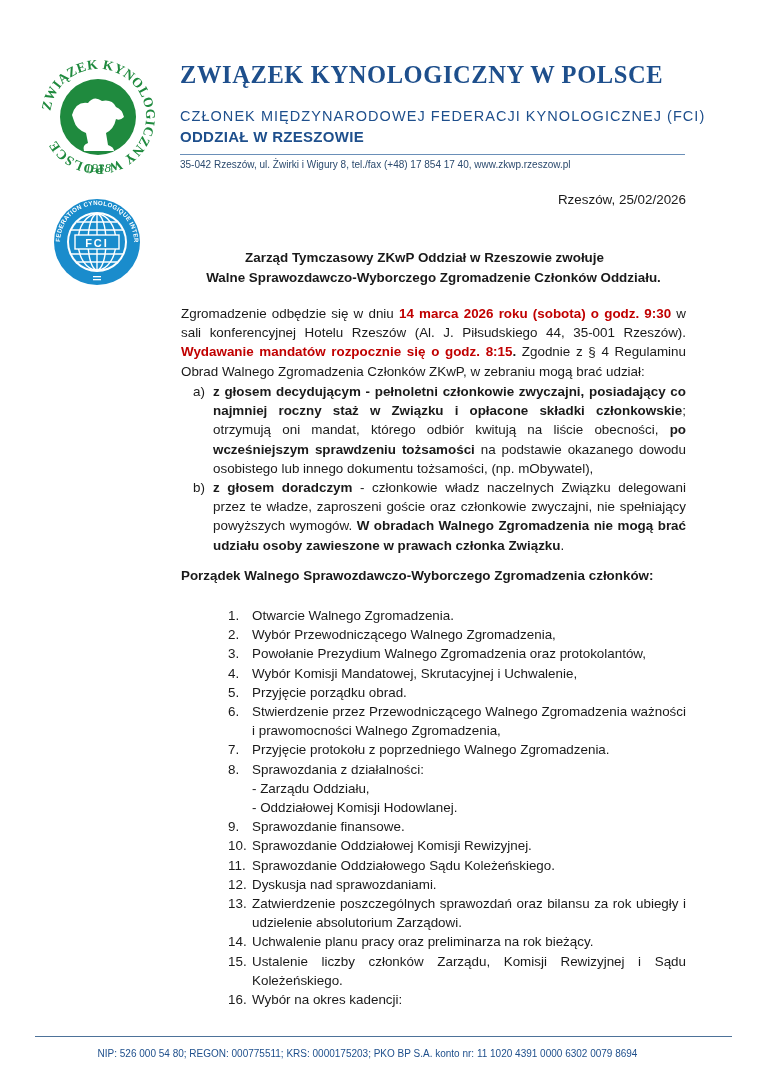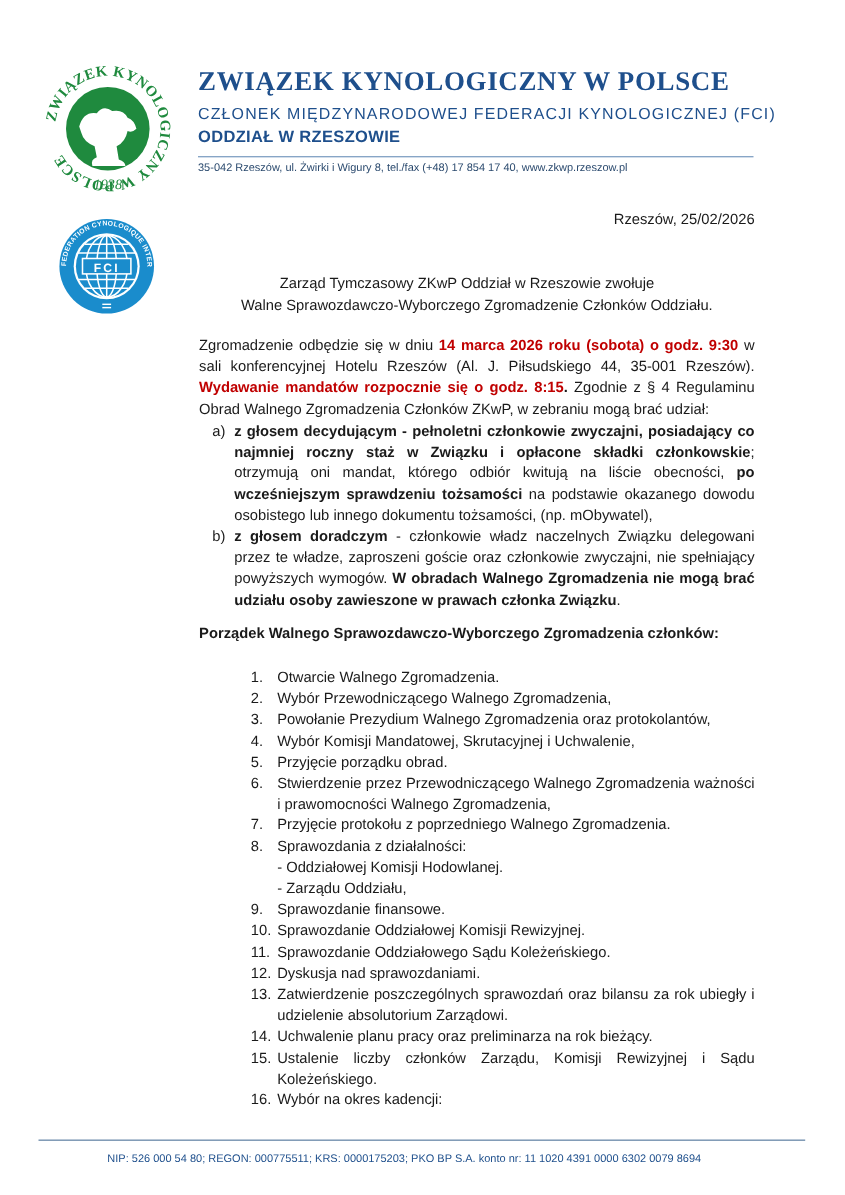--- a/index.html
+++ b/index.html
@@ -4,29 +4,29 @@
   <style>
     html, body { margin: 0; padding: 0; background: #ffffff; }
     body { width: 768px; height: 1086px; position: relative; overflow: hidden; font-family: "Liberation Sans", sans-serif; color: #1a1a1a; }
 
     .logo-zk { position: absolute; left: 38px; top: 57px; width: 120px; height: 120px; }
     .logo-year { position: absolute; left: 38px; top: 160px; width: 120px; text-align: center; font-family: "Liberation Serif", serif; font-style: italic; font-size: 13px; color: #1f8a3e; }
     .logo-fci { position: absolute; left: 53px; top: 198px; width: 88px; height: 88px; }
 
     .hdr { position: absolute; left: 180px; top: 60px; width: 505px; }
     .hdr-title { font-family: "Liberation Serif", serif; font-weight: bold; font-size: 24.5px; color: #1e4f8c; letter-spacing: 0.6px; white-space: nowrap; line-height: 30px; }
-    .hdr-sub { font-size: 14.5px; color: #1e4f8c; letter-spacing: 1.05px; white-space: nowrap; line-height: 20px; margin-top: 4px; }
+    .hdr-sub { font-size: 14.5px; color: #1e4f8c; letter-spacing: 1.05px; white-space: nowrap; line-height: 20px; margin-top: 16px; }
     .hdr-branch { font-weight: bold; font-size: 15px; color: #1e4f8c; white-space: nowrap; line-height: 22px; letter-spacing: 0.3px; }
     .hdr-rule { height: 0; border-top: 1.5px solid #6a8fb8; margin-top: 6px; width: 505px; }
     .hdr-addr { font-size: 10px; color: #2b4a6e; margin-top: 4px; white-space: nowrap; }
 
     .doc { position: absolute; left: 181px; width: 505px; font-family: "Liberation Sans", sans-serif; font-size: 13.4px; color: #1a1a1a; }
     .date { position: absolute; left: 420px; top: 192px; width: 266px; text-align: right; font-size: 13.4px; }
 
-    .title { position: absolute; left: 181px; top: 248px; width: 505px; text-align: center; font-weight: normal; font-size: 13.4px; line-height: 20px; }
+    .title { position: absolute; left: 181px; top: 248px; width: 505px; text-align: center; font-weight: bold; font-size: 13.4px; line-height: 20px; }
     .title .l1 { display: block; padding-right: 18px; }
     .title .l2 { display: block; }
 
     .intro { top: 304px; line-height: 19.2px; text-align: justify; }
     .red { color: #c00000; font-weight: bold; }
     .b { font-weight: bold; }
 
     .cond { position: absolute; left: 181px; top: 382px; width: 505px; line-height: 19.2px; font-size: 13.4px; }
     .cond-item { position: relative; padding-left: 32px; text-align: justify; }
     .cond-marker { position: absolute; left: 12px; top: 0; }
@@ -110,21 +110,21 @@
 
 <div class="agenda-title">Porządek Walnego Sprawozdawczo-Wyborczego Zgromadzenia członków:</div>
 <ul class="agenda" id="agenda">
     <li><span class="num">1.</span><span>Otwarcie Walnego Zgromadzenia.</span></li>
     <li><span class="num">2.</span><span>Wybór Przewodniczącego Walnego Zgromadzenia,</span></li>
     <li><span class="num">3.</span><span>Powołanie Prezydium Walnego Zgromadzenia oraz protokolantów,</span></li>
     <li><span class="num">4.</span><span>Wybór Komisji Mandatowej, Skrutacyjnej i Uchwalenie,</span></li>
     <li><span class="num">5.</span><span>Przyjęcie porządku obrad.</span></li>
     <li><span class="num">6.</span><span>Stwierdzenie przez Przewodniczącego Walnego Zgromadzenia ważności i prawomocności Walnego Zgromadzenia,</span></li>
     <li><span class="num">7.</span><span>Przyjęcie protokołu z poprzedniego Walnego Zgromadzenia.</span></li>
-    <li><span class="num">8.</span><span>Sprawozdania z działalności:</span><span class="sub">- Oddziałowej Komisji Hodowlanej.</span><span class="sub">- Zarządu Oddziału,</span></li>
+    <li><span class="num">8.</span><span>Sprawozdania z działalności:</span><span class="sub">- Zarządu Oddziału,</span><span class="sub">- Oddziałowej Komisji Hodowlanej.</span></li>
     <li><span class="num">9.</span><span>Sprawozdanie finansowe.</span></li>
     <li><span class="num">10.</span><span>Sprawozdanie Oddziałowej Komisji Rewizyjnej.</span></li>
     <li><span class="num">11.</span><span>Sprawozdanie Oddziałowego Sądu Koleżeńskiego.</span></li>
     <li><span class="num">12.</span><span>Dyskusja nad sprawozdaniami.</span></li>
     <li><span class="num">13.</span><span>Zatwierdzenie poszczególnych sprawozdań oraz bilansu za rok ubiegły i udzielenie absolutorium Zarządowi.</span></li>
     <li><span class="num">14.</span><span>Uchwalenie planu pracy oraz preliminarza na rok bieżący.</span></li>
     <li><span class="num">15.</span><span>Ustalenie liczby członków Zarządu, Komisji Rewizyjnej i Sądu Koleżeńskiego.</span></li>
     <li><span class="num">16.</span><span>Wybór na okres kadencji:</span></li>
   </ul>
 

